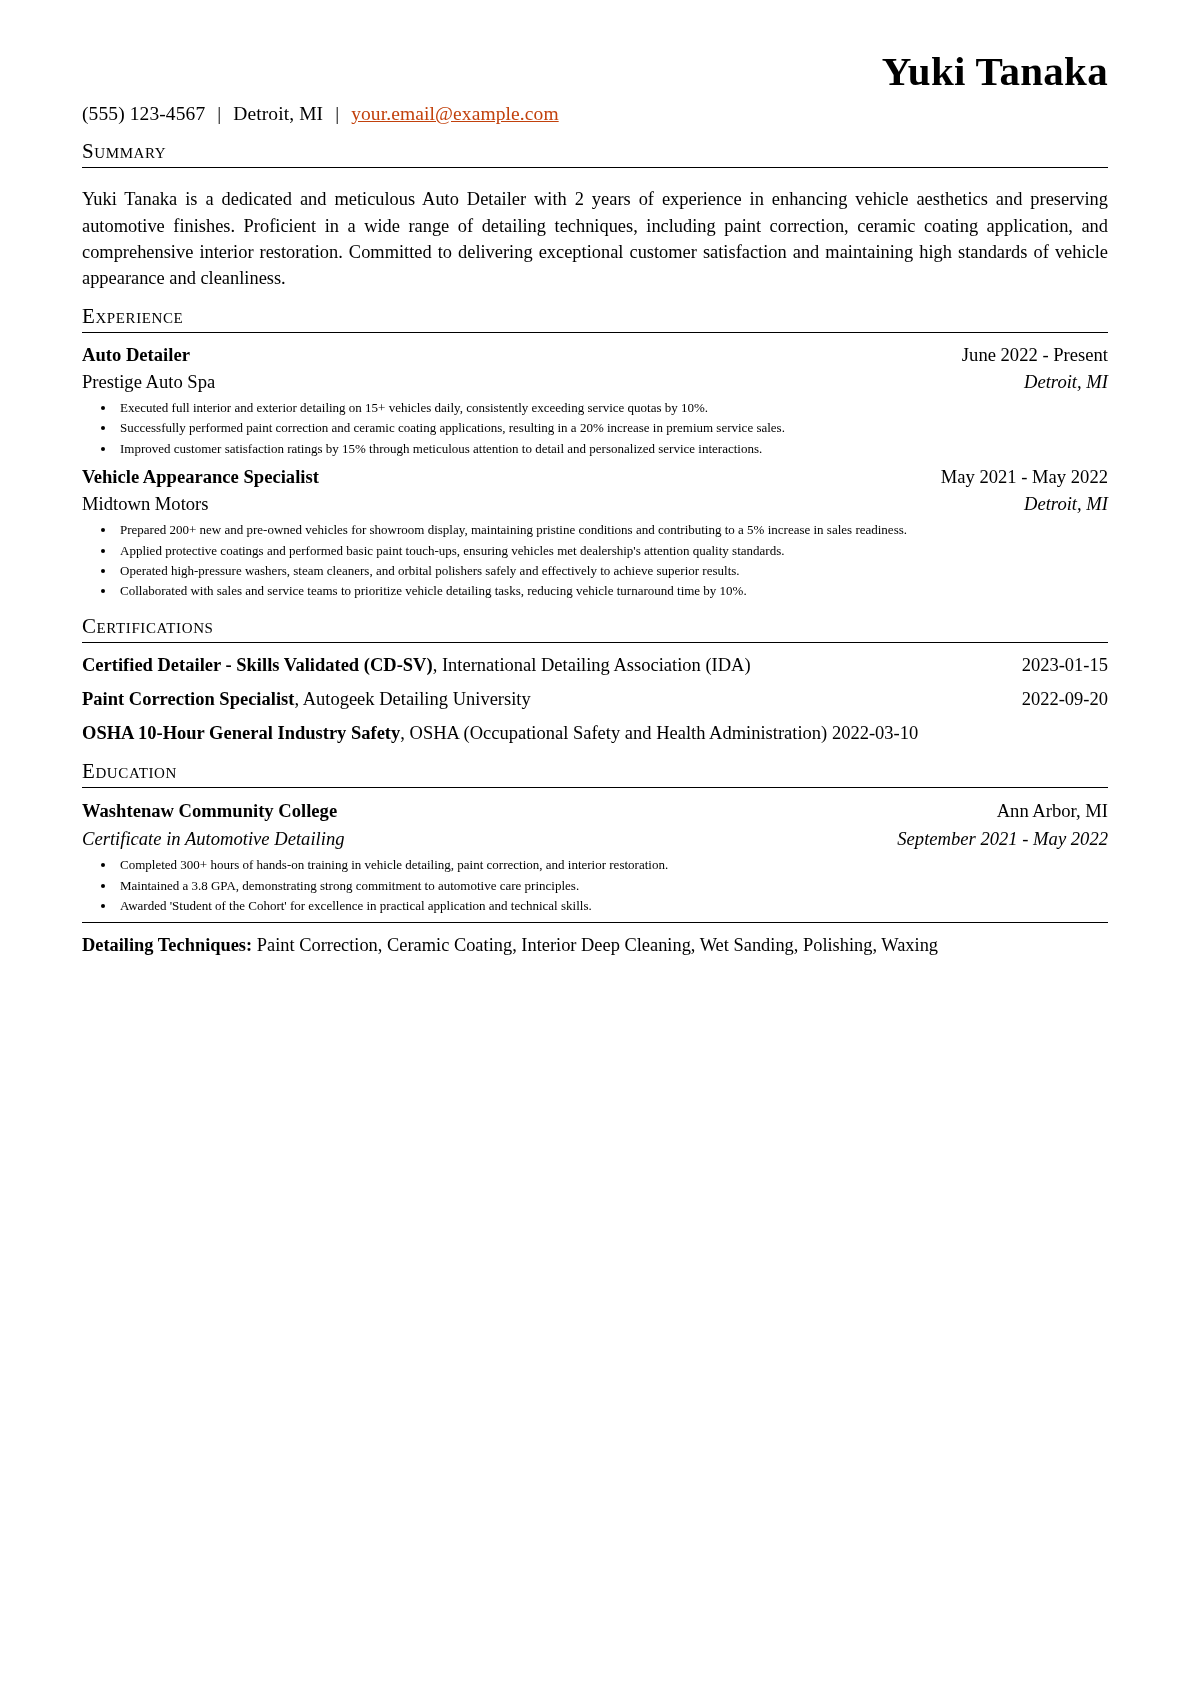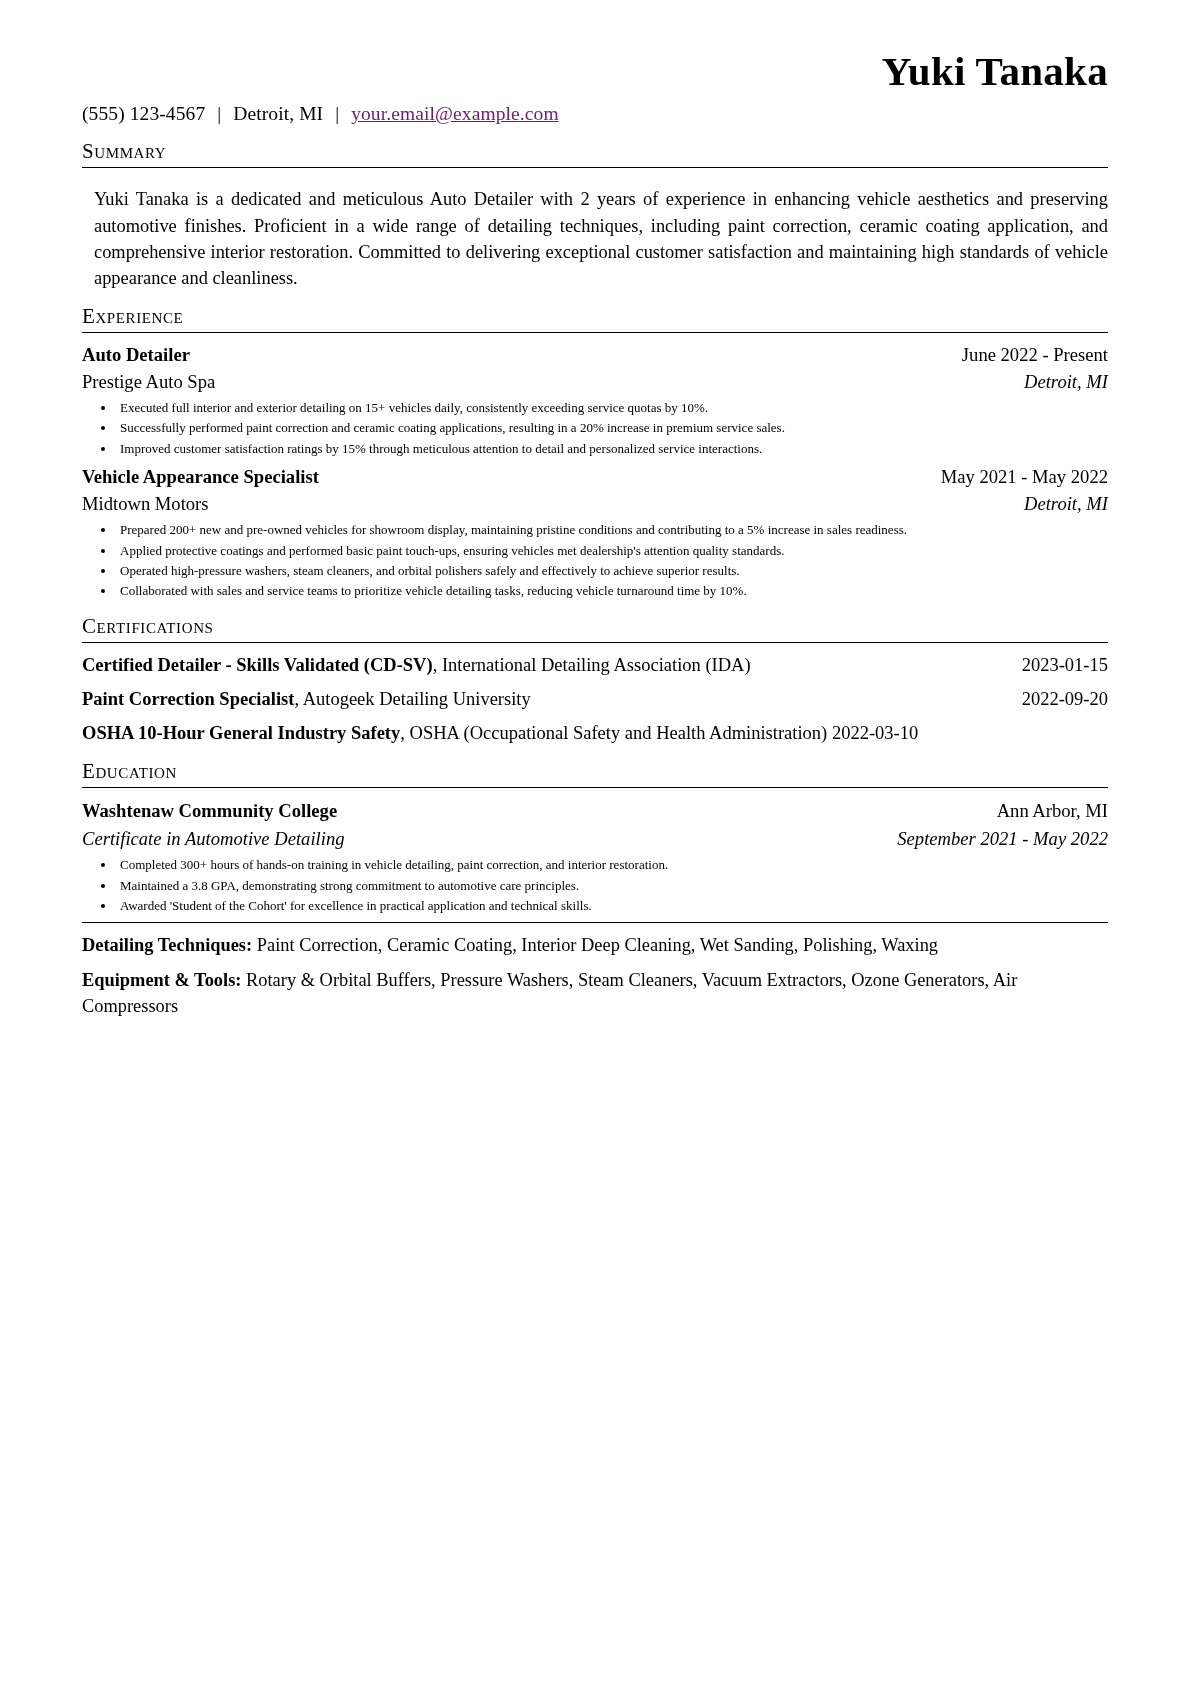--- a/index.html
+++ b/index.html
@@ -35,21 +35,21 @@
     font-size: 19.5px;
     margin-bottom: 14px;
     letter-spacing: 0.1px;
   }
   .contact-sep {
     padding: 0 7px;
     color: #000;
   }
   .email-link {
     text-decoration: underline;
-    color: #701a75;
+    color: #c2410c;
   }
 
   
   .section-title {
     font-size: 21px;
     font-variant: small-caps;
     text-transform: none;
     letter-spacing: 0.6px;
     margin: 13px 0 3px 0;
     font-weight: normal;
@@ -60,21 +60,20 @@
     border-top: 1.1px solid #000000;
     margin: 0 0 9px 0;
     width: 100%;
   }
 
   .summary-text {
     font-size: 18.4px;
     line-height: 1.42;
     text-align: justify;
     margin-bottom: 2px;
-    margin-left: 12px;
   }
 
   
   .job { margin-bottom: 6px; }
   .job-row {
     display: flex;
     justify-content: space-between;
     align-items: baseline;
     font-size: 18.6px;
     line-height: 1.45;
@@ -244,19 +243,15 @@
       <li>Awarded 'Student of the Cohort' for excellence in practical application and technical skills.</li>
     </ul>
   </div>
 
   <div>
     <hr class="rule">
     <div class="skill-group">
       <span class="skill-label">Detailing Techniques:</span>
       <span>Paint Correction, Ceramic Coating, Interior Deep Cleaning, Wet Sanding, Polishing, Waxing</span>
     </div>
-    <div class="skill-group">
-      <span class="skill-label">Equipment &amp; Tools:</span>
-      <span>Rotary &amp; Orbital Buffers, Pressure Washers, Steam Cleaners, Vacuum Extractors, Ozone Generators, Air Compressors</span>
-    </div>
   </div>
 
 </div>
 
 </body></html>

